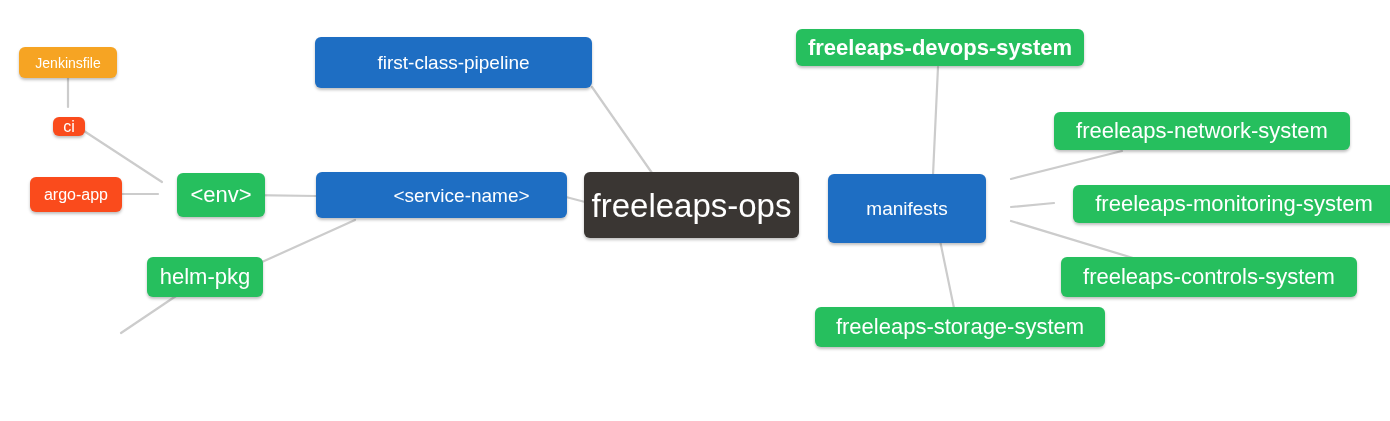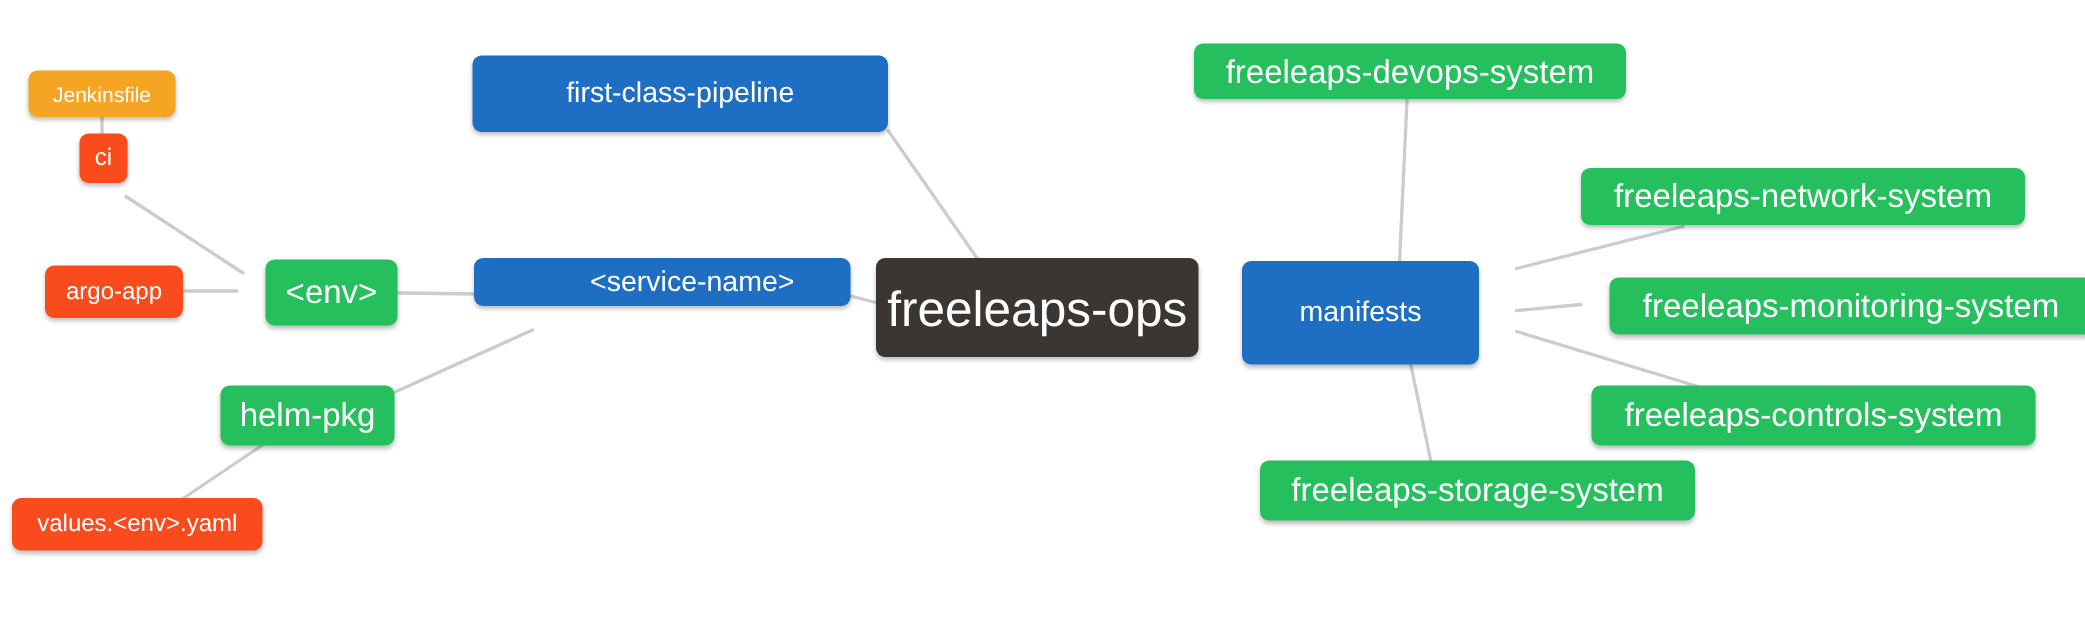--- a/index.html
+++ b/index.html
@@ -62,41 +62,40 @@
     <line x1="846" y1="204" x2="853" y2="204"></line>
     <line x1="938" y1="67" x2="933" y2="175"></line>
     <line x1="1011" y1="179" x2="1122" y2="151"></line>
     <line x1="1011" y1="207" x2="1054" y2="203"></line>
     <line x1="1011" y1="221" x2="1133" y2="258"></line>
     <line x1="937" y1="226" x2="954" y2="308"></line>
   </svg>
 
   <div class="node d4" style="left:19px;  top:24px;  width:98px;  height:31px;">Jenkinsfile</div>
 
-  <div class="node d3" style="left:53px;  top:89px; width:32px;  height:33px;">ci</div>
+  <div class="node d3" style="left:53px;  top:117px; width:32px;  height:19px;">ci</div>
 
   <div class="node d3" style="left:30px;  top:177px; width:92px;  height:35px;">argo-app</div>
 
   <div class="node d2" style="left:157px; top:173px; width:88px;  height:44px;margin-left:20px;">&lt;env&gt;</div>
 
   <div class="node d2" style="left:147px; top:257px; width:116px; height:40px;">helm-pkg</div>
 
-  <div class="node d3" style="left:8px;   top:332px; width:167px; height:35px;">values.&lt;env&gt;.yaml</div>
 
   <div class="node d1" style="left:315px; top:37px;  width:277px; height:51px;">first-class-pipeline</div>
 
-  <div class="node d1" style="left:316px; top:172px; width:251px; height:32px;padding-left:40px;">&lt;service-name&gt;</div>
+  <div class="node d1" style="left:316px; top:172px; width:251px; height:46px;padding-left:40px;">&lt;service-name&gt;</div>
 
   <div class="node d0" style="left:584px; top:172px; width:215px; height:66px;">freeleaps-ops</div>
 
   <div class="node d1" style="left:828px; top:174px; width:158px; height:69px;">manifests</div>
 
-  <div class="node d2" style="left:796px; top:29px;  width:288px; height:37px;">freeleaps-devops-system</div>
+  <div class="node d2" style="left:796px; top:29px;  width:288px; height:37px;font-weight:bold;">freeleaps-devops-system</div>
 
   <div class="node d2" style="left:1054px;top:112px; width:296px; height:38px;">freeleaps-network-system</div>
 
   <div class="node d2" style="left:1053px;top:185px; width:322px; height:38px;margin-left:20px;">freeleaps-monitoring-system</div>
 
   <div class="node d2" style="left:1061px;top:257px; width:296px; height:40px;">freeleaps-controls-system</div>
 
-  <div class="node d2" style="left:815px; top:307px; width:290px; height:40px;margin-left:25px;">freeleaps-storage-system</div>
+  <div class="node d2" style="left:815px; top:307px; width:290px; height:40px;">freeleaps-storage-system</div>
 
 </div>
 
 </body></html>

